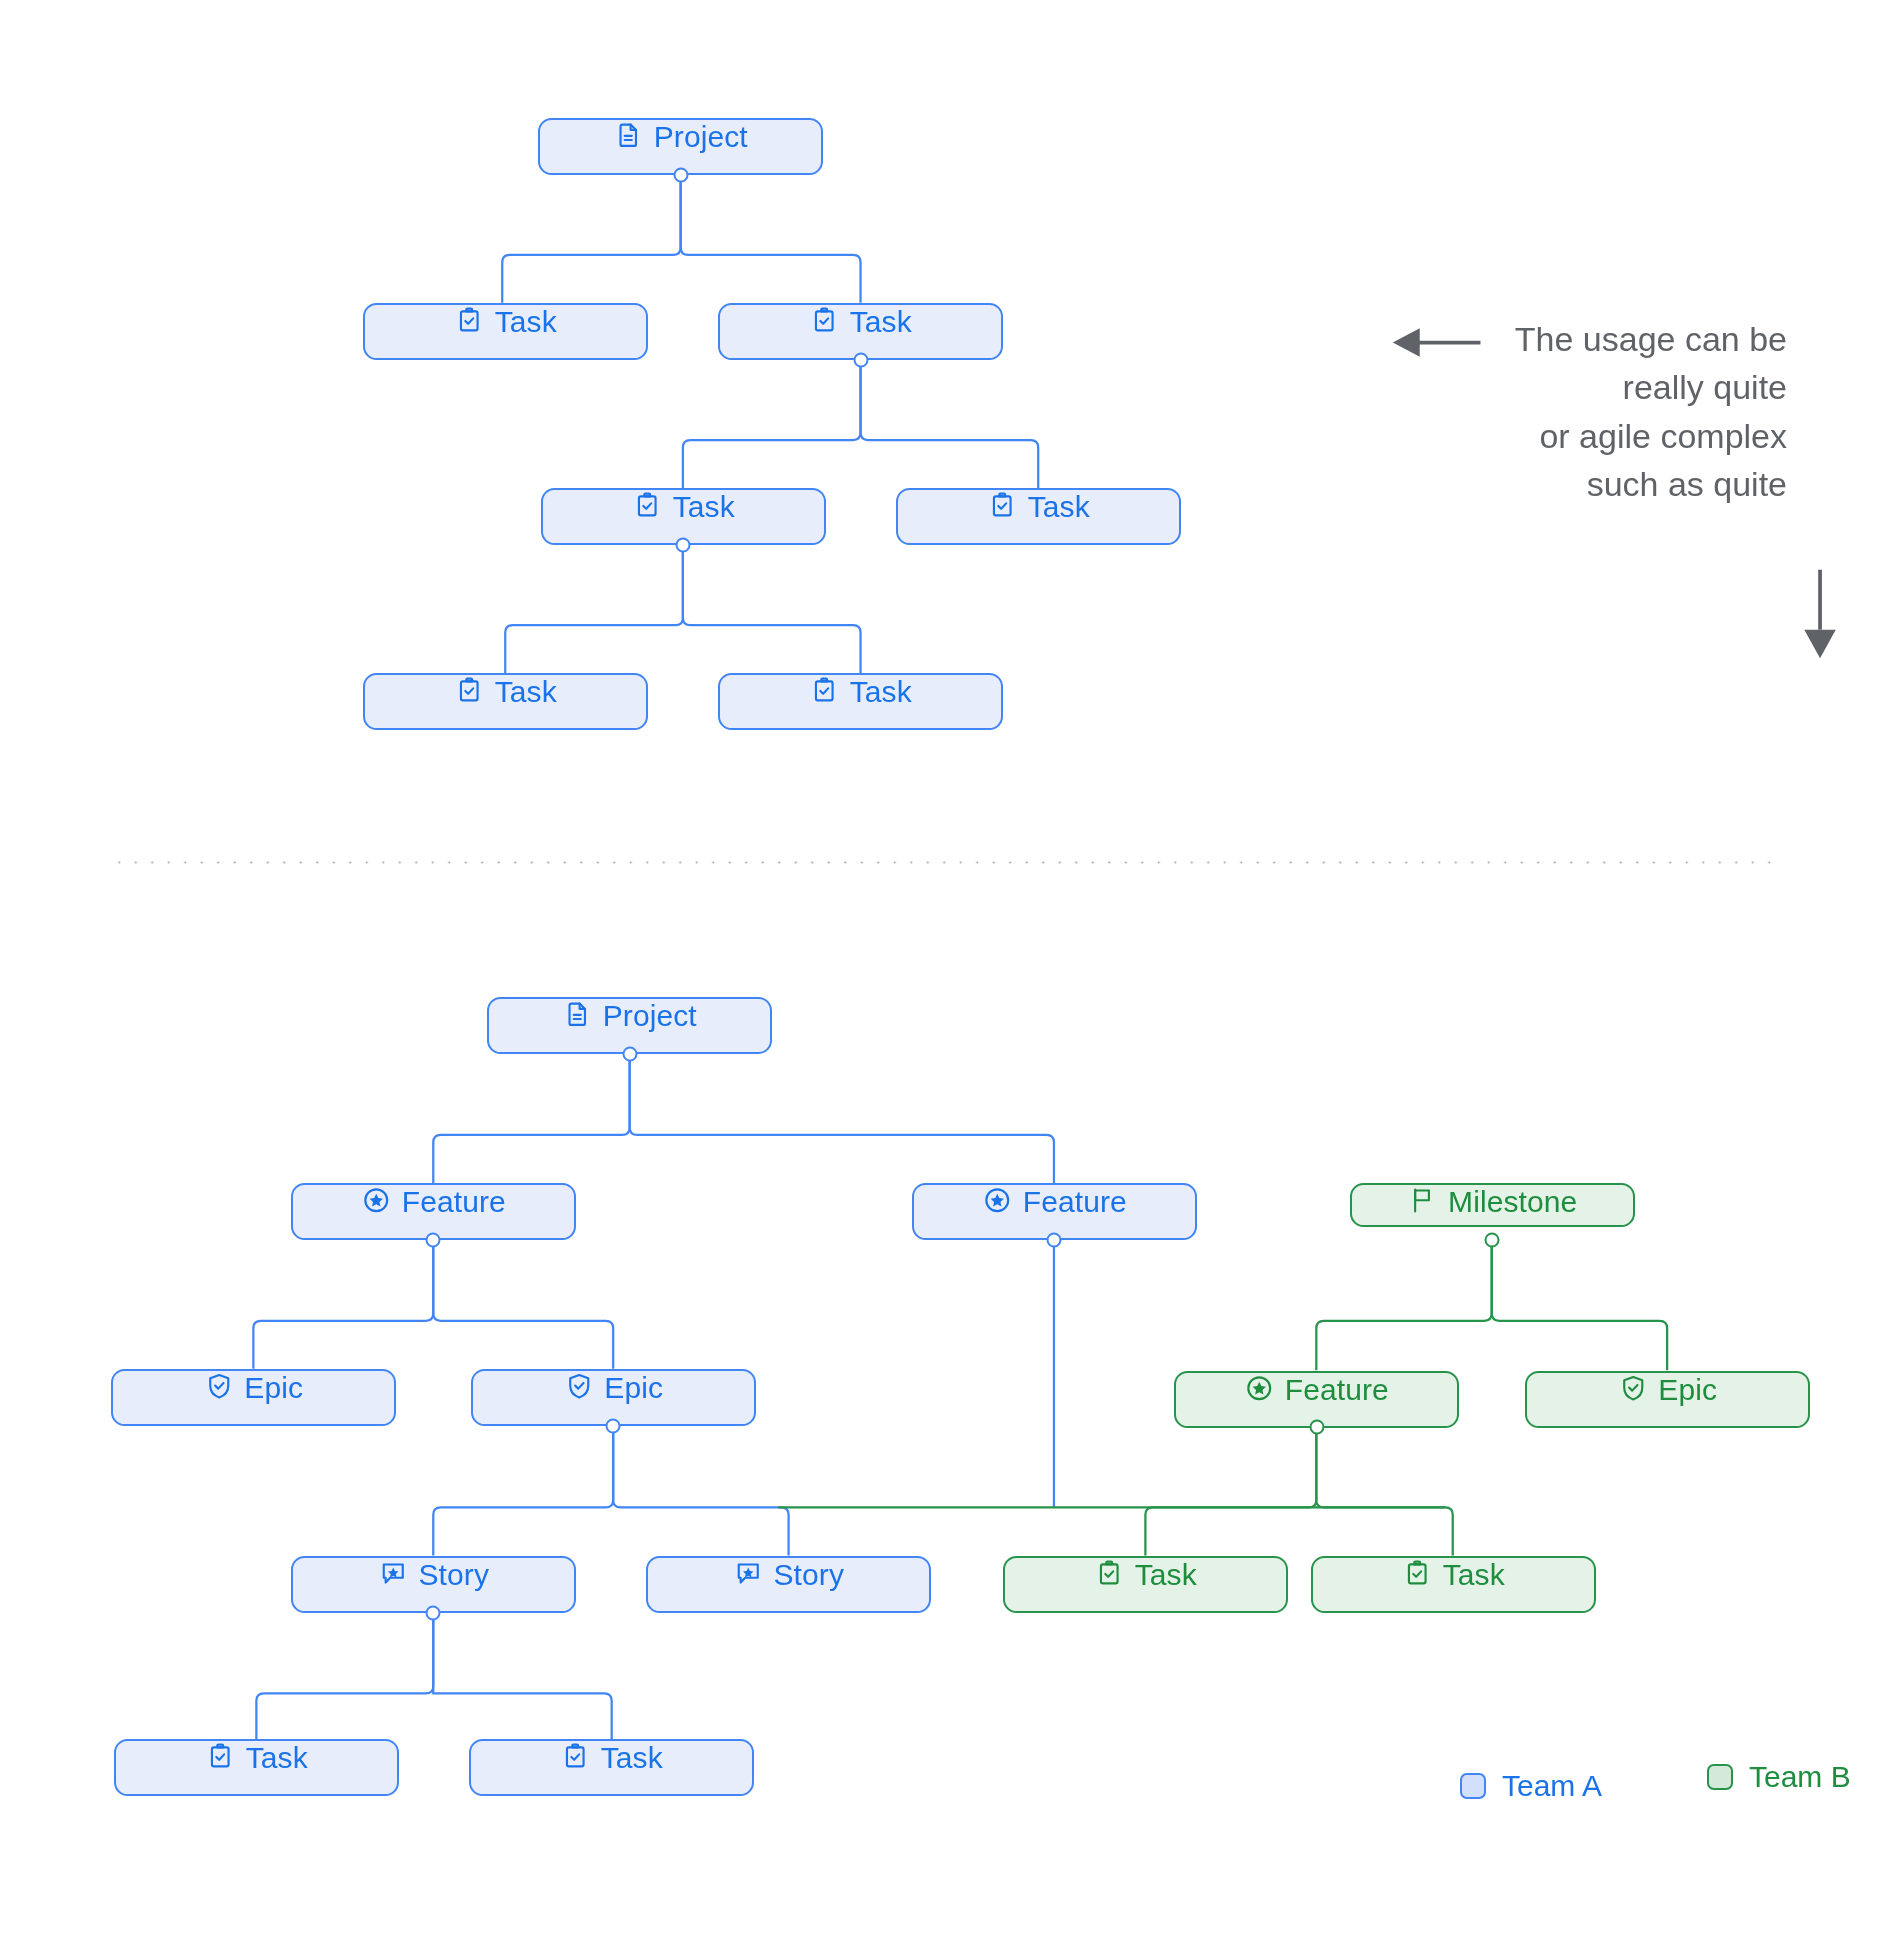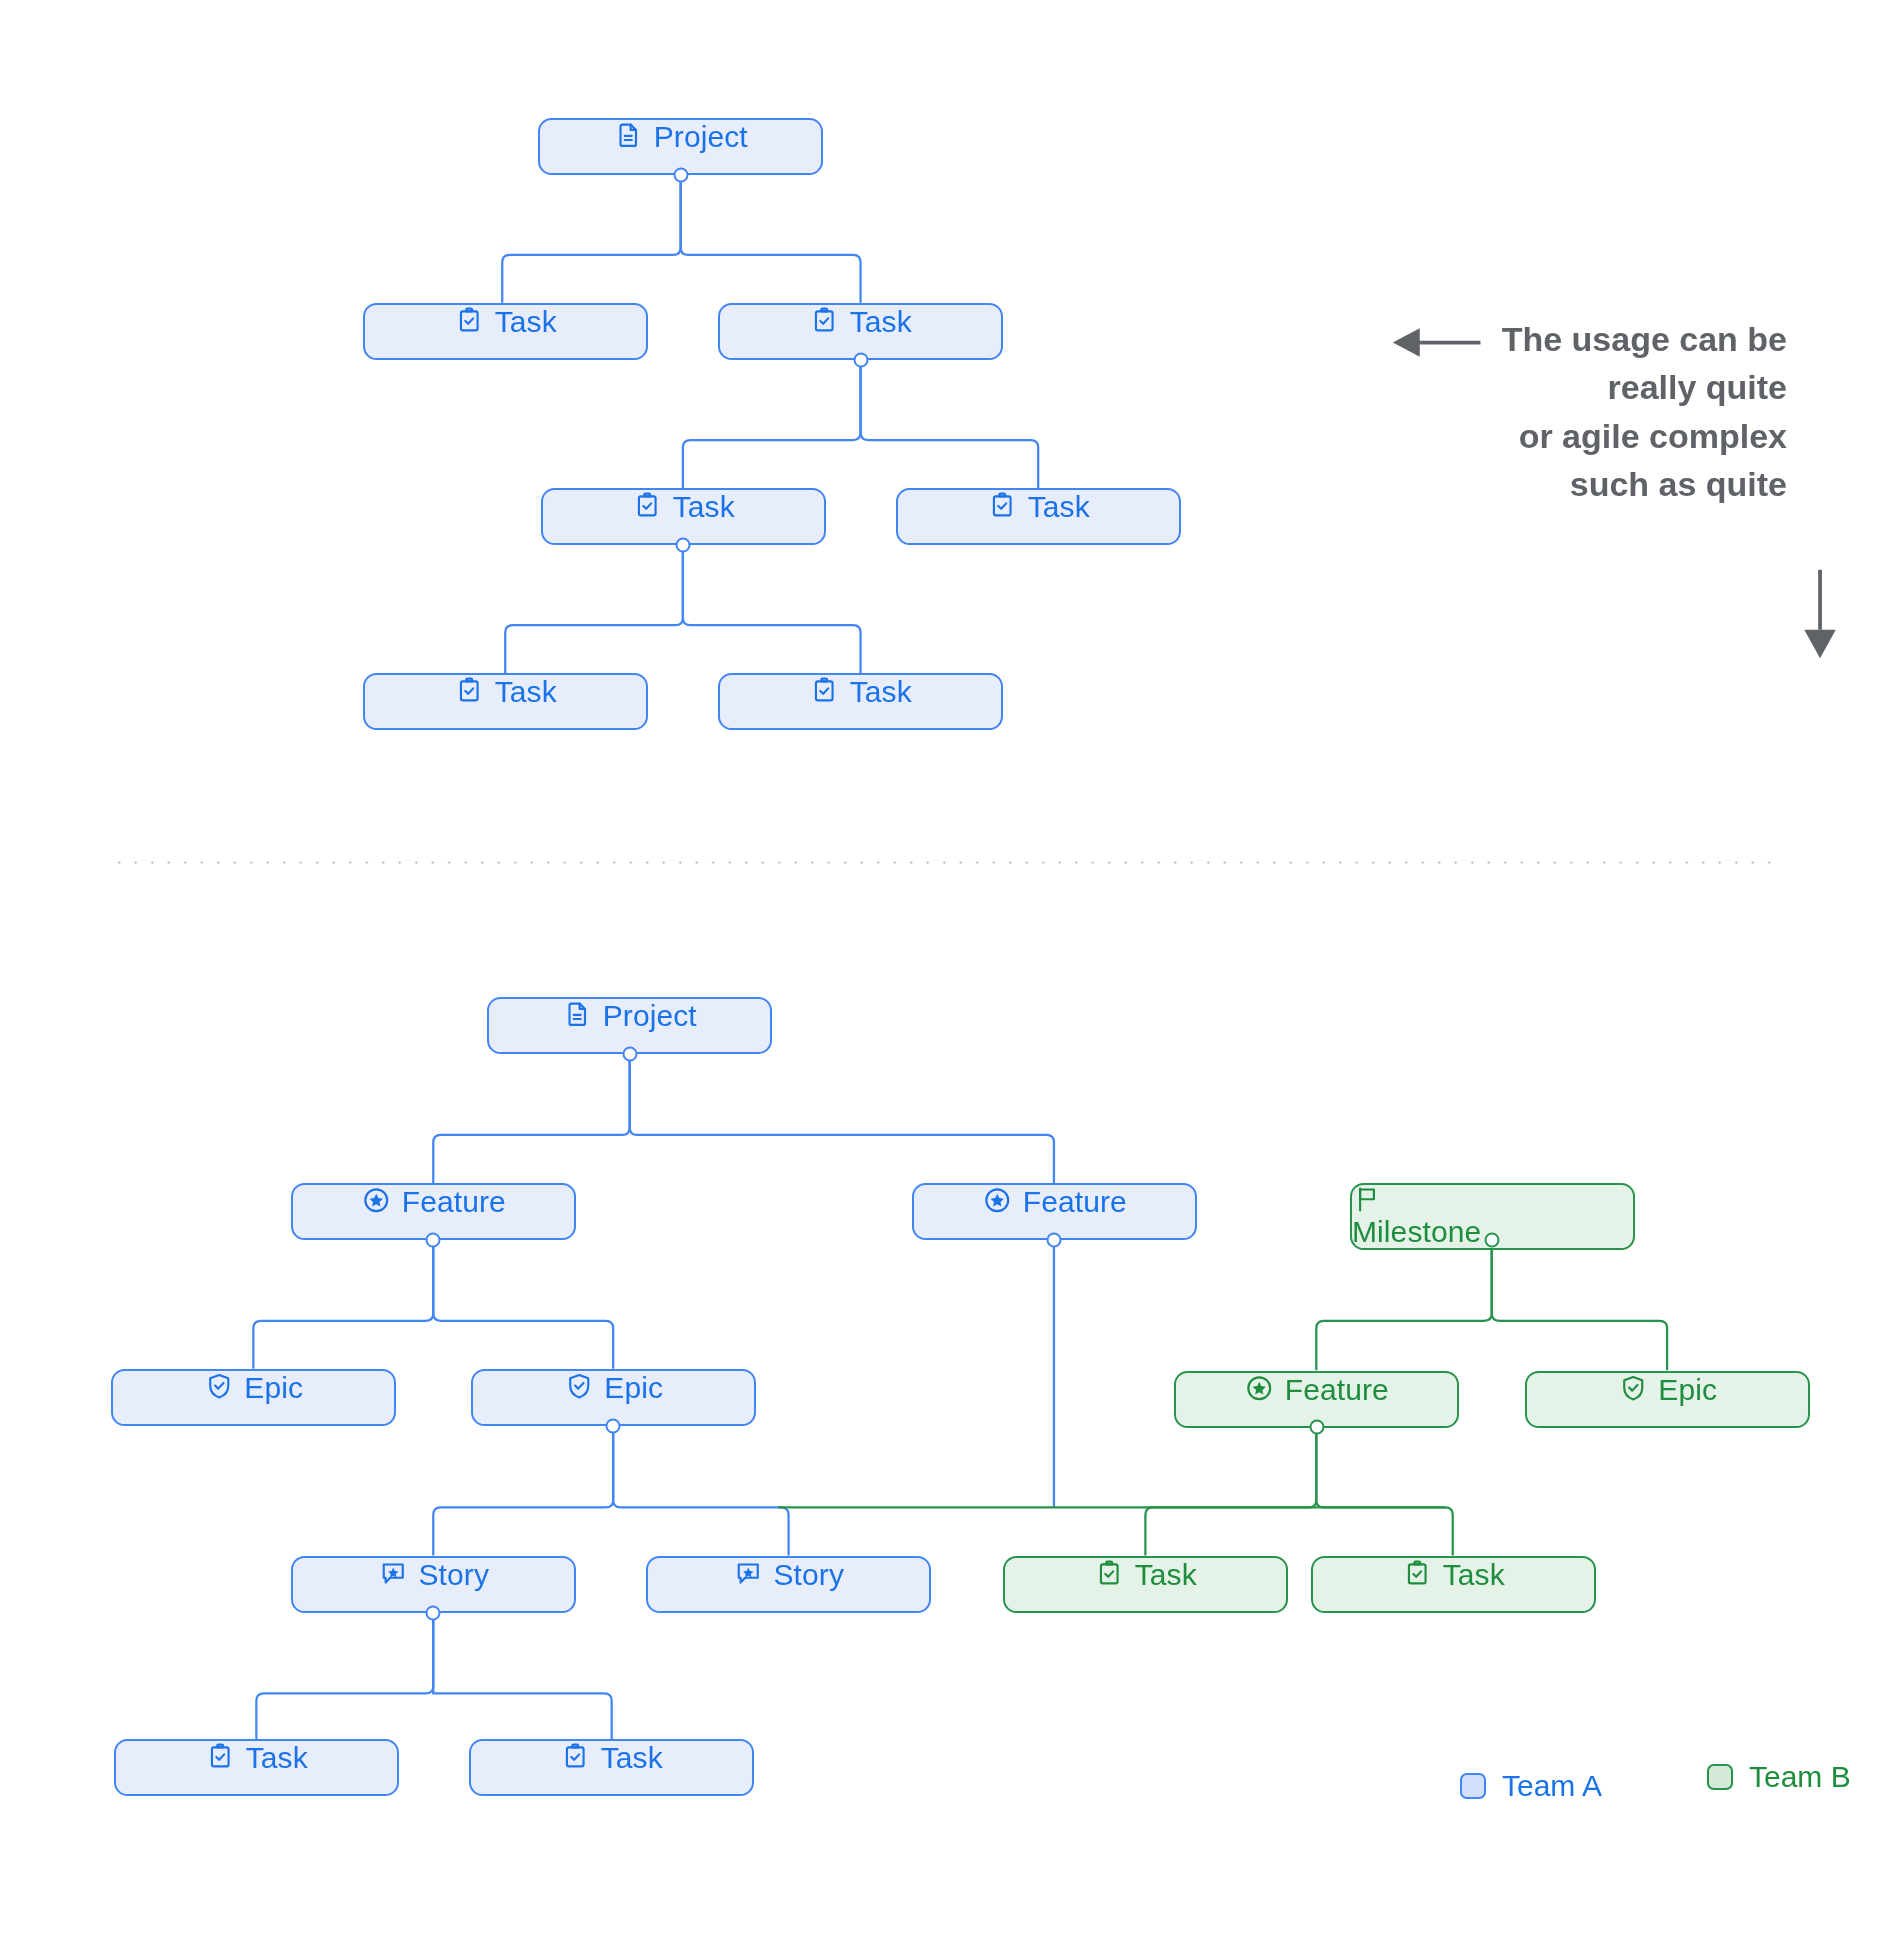--- a/index.html
+++ b/index.html
@@ -32,21 +32,21 @@
   .port.green{border-color:#27934B;}
 
   .divider{
     position:absolute;left:111px;top:861px;width:1673px;height:3px;
     background-image:radial-gradient(circle, #BFC3CC 1.2px, rgba(0,0,0,0) 1.3px);
     background-size:16.5px 3px;background-repeat:repeat-x;
   }
 
   .note{
     position:absolute;color:#5F6368;font-size:34px;line-height:1.42;
-    text-align:right;white-space:pre-line;font-weight:bold;
+    text-align:right;white-space:pre-line;
   }
 
   .legend{position:absolute;display:flex;align-items:center;gap:16.5px;}
   .legend .swatch{
     width:25.5px;height:25.5px;border-radius:6.7px;box-sizing:border-box;
     border:2.2px solid #4285F4;background:#D2E0FB;
   }
   .legend.green .swatch{border-color:#27934B;background:#D4E9DA;}
   .legend .ltxt{font-size:30px;color:#1A73E8;}
   .legend.green .ltxt{color:#1E8E3E;}
@@ -196,21 +196,21 @@
       </div>
       <div class="node" style="left: 912px; top: 1183px; width: 285px; height: 57px;">
         <span class="ico">
           <svg viewBox="0 0 24 24" fill="none" stroke="currentColor" stroke-width="1.8">
             <circle cx="12" cy="12" r="9.2"></circle>
             <path d="M12 6.6l1.7 3.6 3.9.5-2.9 2.7.8 3.9L12 15.4l-3.5 1.9.8-3.9-2.9-2.7 3.9-.5z" fill="currentColor" stroke="none"></path>
           </svg>
         </span>
         <span class="lbl">Feature</span>
       </div>
-      <div class="node green" style="left: 1350px; top: 1183px; width: 285px; height: 67px; flex-direction: column;">
+      <div class="node green" style="left: 1350px; top: 1183px; width: 285px; height: 44px;">
         <span class="ico">
           <svg viewBox="0 0 24 24" fill="none" stroke="currentColor" stroke-width="1.8" stroke-linecap="round" stroke-linejoin="round">
             <path d="M6 21.5V3"></path>
             <path d="M6 3.8h11.6v8.2H6z"></path>
           </svg>
         </span>
         <span class="lbl">Milestone</span>
       </div>
       <div class="node" style="left: 111px; top: 1369px; width: 285px; height: 57px;">
         <span class="ico">

